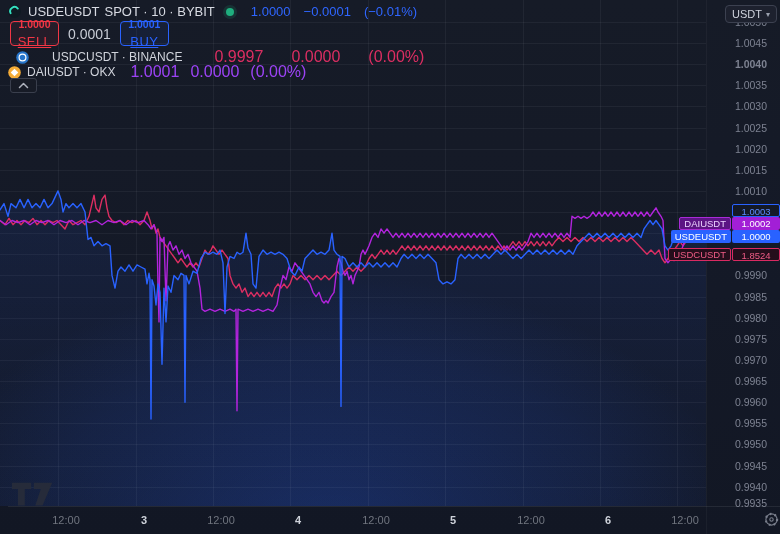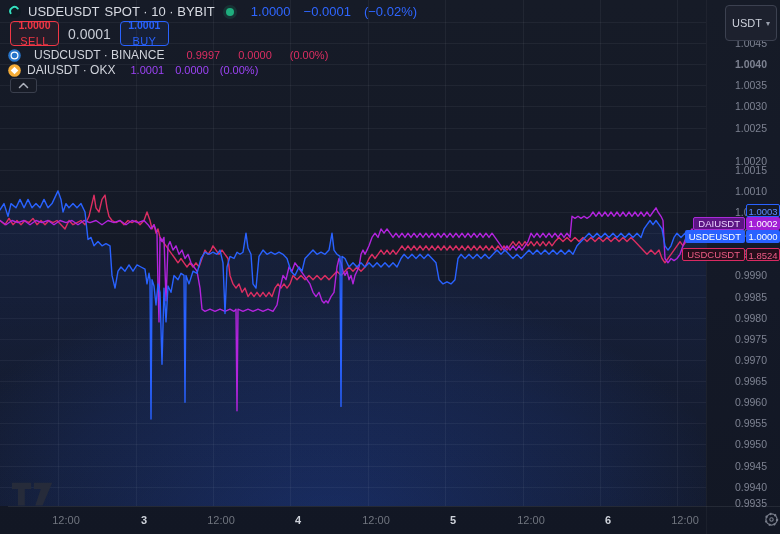--- a/index.html
+++ b/index.html
@@ -15,47 +15,47 @@
   .lrow{position:absolute;display:flex;align-items:center;white-space:nowrap;}
   .row1{top:4px;left:8px;gap:7px;}
   .title{font-size:13px;color:#d8dbe3;display:flex;gap:5px;}
   .dot{width:8px;height:8px;border-radius:50%;background:#1fae7e;
        box-shadow:0 0 0 3px rgba(31,174,126,.16);margin:0 4px;}
   .q{font-size:13px;color:#2f66ff;margin-left:6px;}
   .row2{top:21px;left:10px;gap:9px;}
   .tbtn{width:47px;height:23px;border-radius:4px;display:flex;flex-direction:column;
         align-items:center;justify-content:center;line-height:1;cursor:pointer;}
   .tbtn .tp{font-size:10.5px;font-weight:700;}
-  .tbtn .tl{font-size:11px;margin-top:6px;letter-spacing:.4px;}
+  .tbtn .tl{font-size:13px;margin-top:6px;letter-spacing:.4px;text-decoration:underline;}
   .tbtn.sell{border:1px solid #f23645;color:#f23645;background:rgba(242,54,69,.07);}
   .tbtn.buy{border:1px solid #2962ff;color:#2962ff;background:rgba(41,98,255,.07);}
   .spread{font-size:14px;color:#c8ccd5;}
-  .row3{top:48px;left:8px;gap:13px;}
+  .row3{top:48px;left:16px;gap:23px;}
   .row4{top:63px;left:8px;gap:6px;}
   .cname{font-size:12px;color:#d1d4dc;margin-right:4px;}
-  .cv{font-size:11px;margin-left:5px;}
+  .cv{font-size:16px;margin-left:5px;}
   .cv.crimson{color:#dc2e62;}
   .cv.purple{color:#9c43f5;}
   .coin{display:flex;width:13px;height:13px;}
   .collapse{position:absolute;top:78px;left:10px;width:27px;height:15px;box-sizing:border-box;
         background:#171b26;border:1px solid #3a3f4d;border-radius:3px;padding:0;
         display:flex;align-items:center;justify-content:center;cursor:pointer;}
 
   
   .price-axis{position:absolute;left:706px;top:0;width:74px;height:534px;z-index:4;
         border-left:1px solid rgba(255,255,255,.04);}
   .ptick{position:absolute;right:14px;font-size:10.5px;color:#7d8291;line-height:12px;}
-  .usdt-btn{position:absolute;top:5px;right:4px;height:36px;box-sizing:border-box;
+  .usdt-btn{position:absolute;top:5px;right:4px;height:18px;box-sizing:border-box;
         background:#1d212e;border:1px solid #3c4150;border-radius:4px;padding:0 6px;
         display:flex;align-items:center;gap:4px;color:#ced2dc;font-size:11px;
         font-family:"Liberation Sans",sans-serif;cursor:pointer;z-index:8;}
   .usdt-btn .caret{font-size:8px;color:#9aa0ad;}
   .ptag{position:absolute;right:1px;display:flex;height:13px;z-index:7;}
   .ptag .lbl{font-size:9.5px;line-height:13px;padding:0 4px;border-radius:2px;margin-right:1px;}
-  .ptag .val{width:34px;text-align:center;font-size:9.5px;line-height:13px;border-radius:2px;box-sizing:border-box;}
+  .ptag .val{width:48px;text-align:center;font-size:9.5px;line-height:13px;border-radius:2px;box-sizing:border-box;}
   .tag-ask  .val{background:#141927;border:1px solid #2962ff;color:#5d8bff;}
   .tag-dai  .lbl{background:#5c1584;color:#ecd3ff;border:1px solid #a92bd8;line-height:11px;}
   .tag-dai  .val{background:#a21fd6;color:#fff;}
   .tag-main .lbl{background:#2962ff;color:#fff;}
   .tag-main .val{background:#2962ff;color:#fff;}
   .tag-usdc .lbl{background:#250e1b;color:#ef5c86;border:1px solid #d92a62;line-height:11px;}
   .tag-usdc .val{background:#250e1b;border:1px solid #d92a62;color:#ef5c86;}
 
   
   .time-axis{position:absolute;left:8px;top:506px;width:780px;height:28px;z-index:5;
@@ -136,21 +136,21 @@
             <path d="M2.6 8.2 A4.3 4.3 0 0 1 9.8 3.6" stroke="#35e0c0" stroke-width="1.9" fill="none" stroke-linecap="round"></path>
           </svg>
       </span>
       <span class="title">
         <span>USDEUSDT</span>
         <span>SPOT · 10 · BYBIT</span>
       </span>
       <span class="dot"></span>
       <span class="q">1.0000</span>
       <span class="q">−0.0001</span>
-      <span class="q">(−0.02%)</span>
+      <span class="q">(−0.01%)</span>
     </div>
 
     <div class="lrow row2">
       <div class="tbtn sell">
         <span class="tp">1.0000</span>
         <span class="tl">SELL</span>
       </div>
       <span class="spread">0.0001</span>
       <div class="tbtn buy">
         <span class="tp">1.0001</span>
@@ -192,21 +192,21 @@
   </div>
 
   <div class="price-axis">
     <div id="price-ticks">
         <div class="ptick" style="top: 15.87px;">1.0050</div>
         <div class="ptick" style="top: 37px;">1.0045</div>
         <div class="ptick" style="top: 58.13px; font-weight: bold;">1.0040</div>
         <div class="ptick" style="top: 79.26px;">1.0035</div>
         <div class="ptick" style="top: 100.39px;">1.0030</div>
         <div class="ptick" style="top: 121.52px;">1.0025</div>
-        <div class="ptick" style="top: 142.65px; margin-top: 12px;">1.0020</div>
+        <div class="ptick" style="top: 142.65px;">1.0020</div>
         <div class="ptick" style="top: 163.78px;">1.0015</div>
         <div class="ptick" style="top: 184.91px;">1.0010</div>
         <div class="ptick" style="top: 206.04px;">1.0005</div>
         <div class="ptick" style="top: 227.17px;">1.0000</div>
         <div class="ptick" style="top: 248.3px;">0.9995</div>
         <div class="ptick" style="top: 269.43px;">0.9990</div>
         <div class="ptick" style="top: 290.56px;">0.9985</div>
         <div class="ptick" style="top: 311.69px;">0.9980</div>
         <div class="ptick" style="top: 332.82px;">0.9975</div>
         <div class="ptick" style="top: 353.95px;">0.9970</div>

